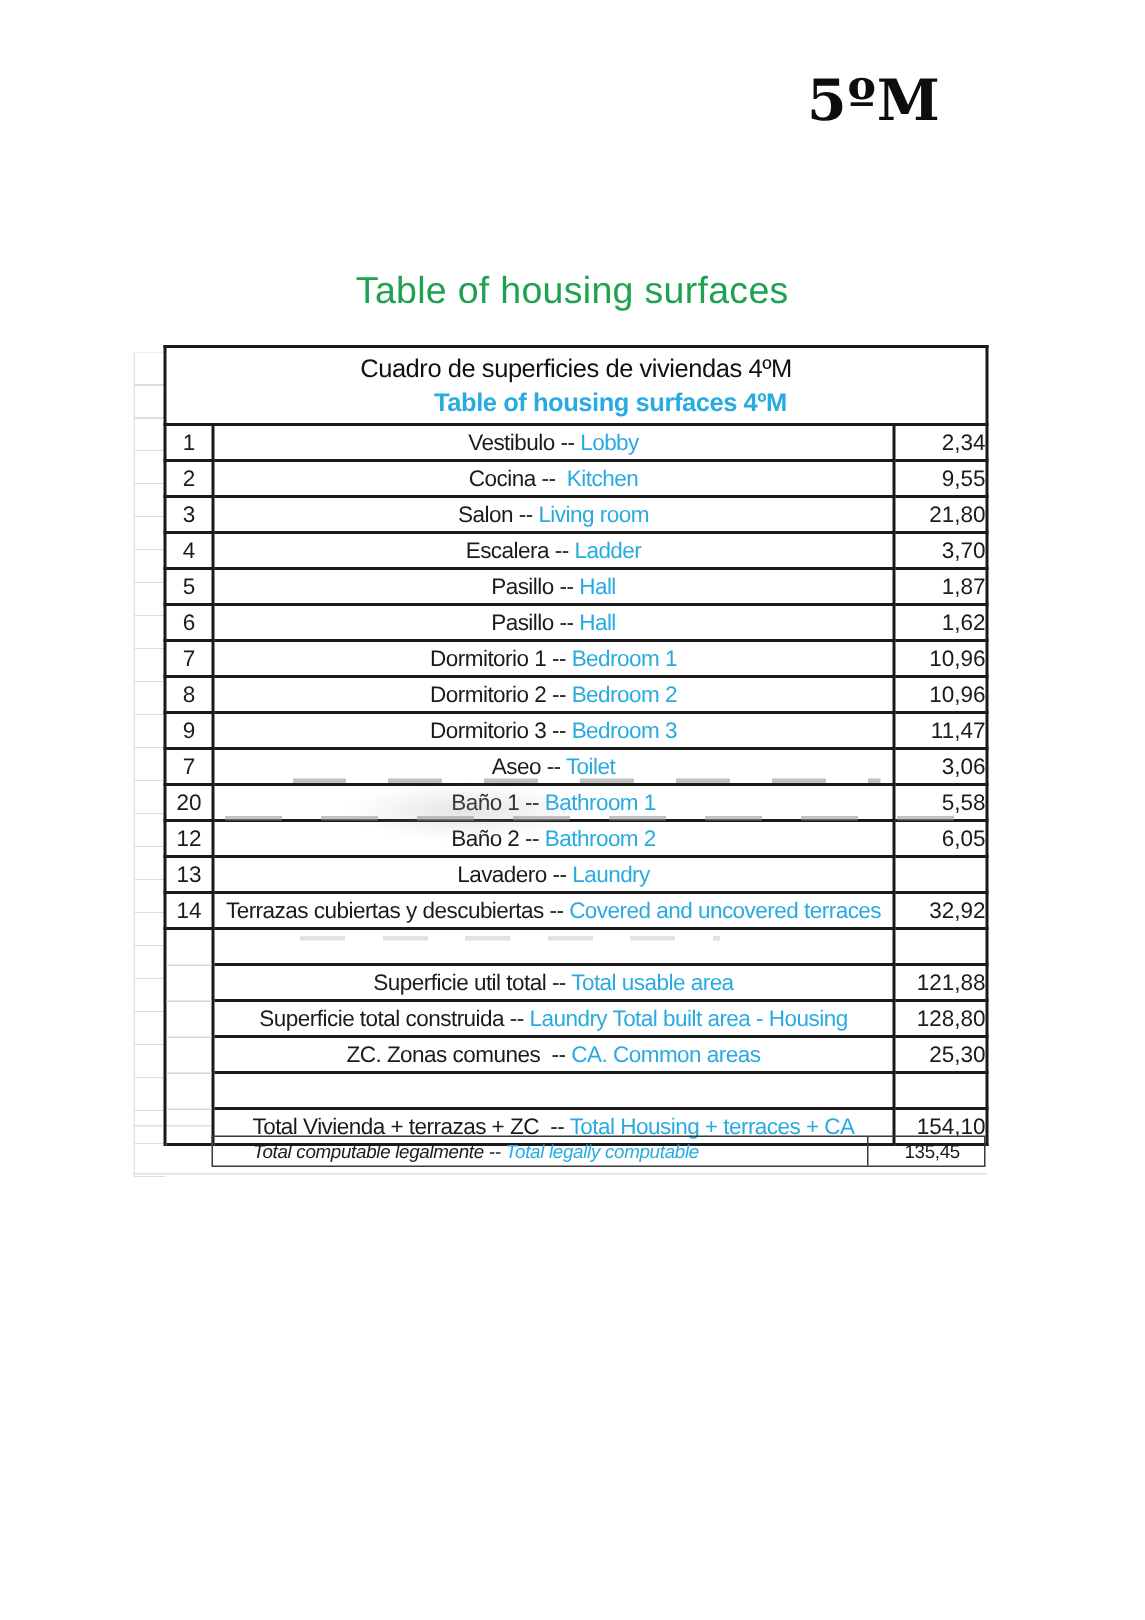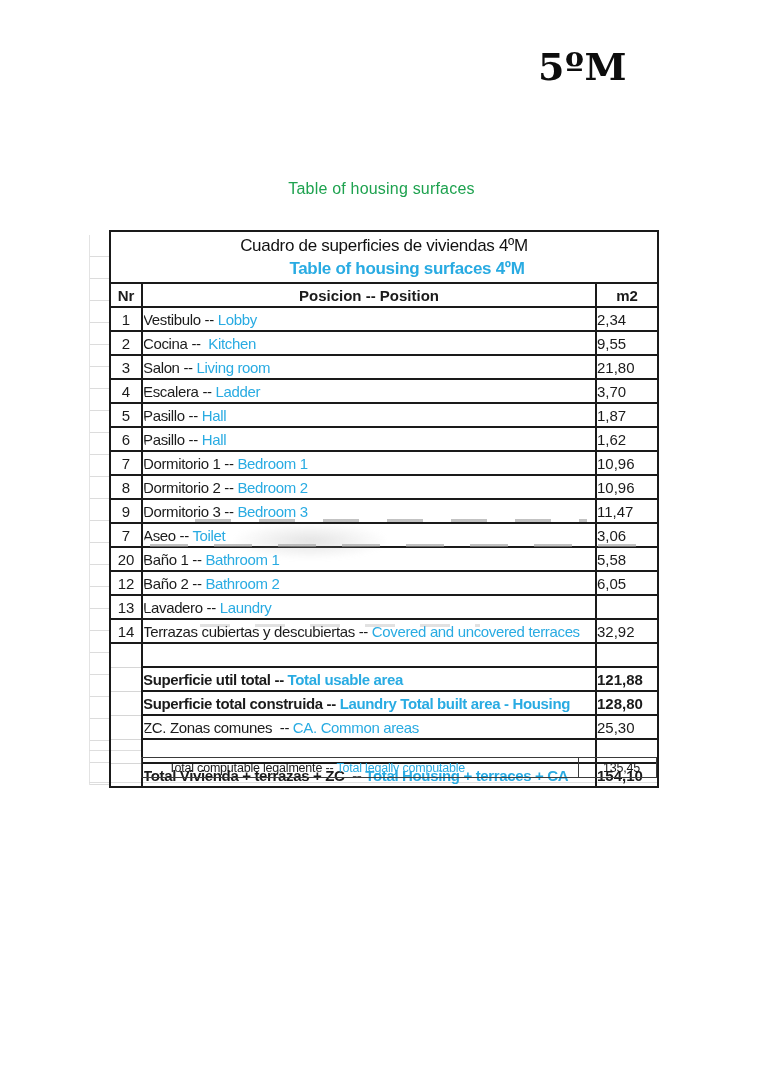--- a/index.html
+++ b/index.html
@@ -15,21 +15,21 @@
   .unit-heading{
     position:absolute;left:538px;top:44px;
     font-family:"DejaVu Serif","Liberation Serif",serif;
     font-weight:700;font-size:38px;color:#0d0d0d;
     letter-spacing:0.5px;
   }
   
   .green-title{
     position:absolute;left:0;top:180px;width:763px;
     text-align:center;
-    font-size:16px;color:var(--green,#1ea24f);
+    font-size:25px;color:var(--green,#1ea24f);
     letter-spacing:0.2px;
   }
   
   .grid-left{
     position:absolute;left:89px;top:235px;width:20px;height:550px;
     background:repeating-linear-gradient(to bottom,transparent 0 21px,#dcdcdc 21px 22px);
     border-left:1px solid #e3e3e3;
   }
   .grid-hline{position:absolute;height:1px;background:#dedede;}
   
@@ -43,42 +43,42 @@
     padding:0;overflow:hidden;
     font-size:15px;
     height:22px;
   }
   tr.title-row td{height:50px;text-align:center;vertical-align:middle;}
   .tbl-title-es{font-weight:400;font-size:17px;letter-spacing:-0.3px;color:#111;}
   .tbl-title-en{font-weight:700;font-size:17px;letter-spacing:-0.3px;color:var(--blue,#29abe2);margin-top:3px;margin-left:46px;}
   tr.header-row td{font-weight:700;text-align:center;}
   .nr-cell{text-align:center;}
   .pos-cell{
-    text-align:left;padding-left:4px;
+    text-align:center;padding-left:4px;
     white-space:pre;
-    font-size:14px;letter-spacing:-0.35px;border-radius:10px;
-  }
-  .m2-cell{text-align:left;padding-right:3px;}
+    font-size:14px;letter-spacing:-0.35px;
+  }
+  .m2-cell{text-align:right;padding-right:3px;}
   .es{color:#1b1b1b;}
   .en{color:var(--blue,#29abe2);}
-  tr.bold td, tr.bold .es, tr.bold .en{font-weight:700;}
+  tr.bold td, tr.bold .es, tr.bold .en{font-weight:400;}
   tr.sum td.nr-faint{
     border-top:1px solid #d6d6d6;
     border-bottom:1px solid #d6d6d6;
   }
   
   .footer-row{
     position:absolute;left:141px;top:757px;width:516px;height:21px;
     border:1px solid #3a3a3a;
     display:flex;align-items:center;
     box-sizing:border-box;
     font-size:12.5px;letter-spacing:-0.2px;
     white-space:pre;
   }
-  .footer-label{flex:1;padding-left:7px;overflow:hidden;}
+  .footer-label{flex:1;padding-left:7px;overflow:hidden;font-style:italic;}
   .footer-value{
     width:61px;text-align:right;padding-right:16px;
     border-left:1px solid #3a3a3a;align-self:stretch;
     display:flex;align-items:center;justify-content:flex-end;
   }
   
   .wm-dash{position:absolute;height:3px;opacity:0.6;}
   .wm-dash-a{left:195px;top:519px;width:392px;
     background:repeating-linear-gradient(90deg,#9a9a9a 0 36px,transparent 36px 64px);}
   .wm-dash-b{left:140px;top:544px;width:518px;
@@ -111,25 +111,20 @@
           <col style="width:454px">
           <col style="width:62px">
         </colgroup>
       <tbody>
         <tr class="title-row">
           <td colspan="3">
             <div class="tbl-title-es">Cuadro de superficies de viviendas 4ºM</div>
             <div class="tbl-title-en">Table of housing surfaces 4ºM</div>
           </td>
         </tr>
-        <tr class="header-row">
-          <td>Nr</td>
-          <td>Posicion -- Position</td>
-          <td>m2</td>
-        </tr>
       <tr>
             <td class="nr-cell">1</td>
             <td class="pos-cell"><span class="es">Vestibulo -- </span><span class="en">Lobby</span></td>
             <td class="m2-cell">2,34</td>
           </tr>
           <tr>
             <td class="nr-cell">2</td>
             <td class="pos-cell"><span class="es">Cocina --  </span><span class="en">Kitchen</span></td>
             <td class="m2-cell">9,55</td>
           </tr>

